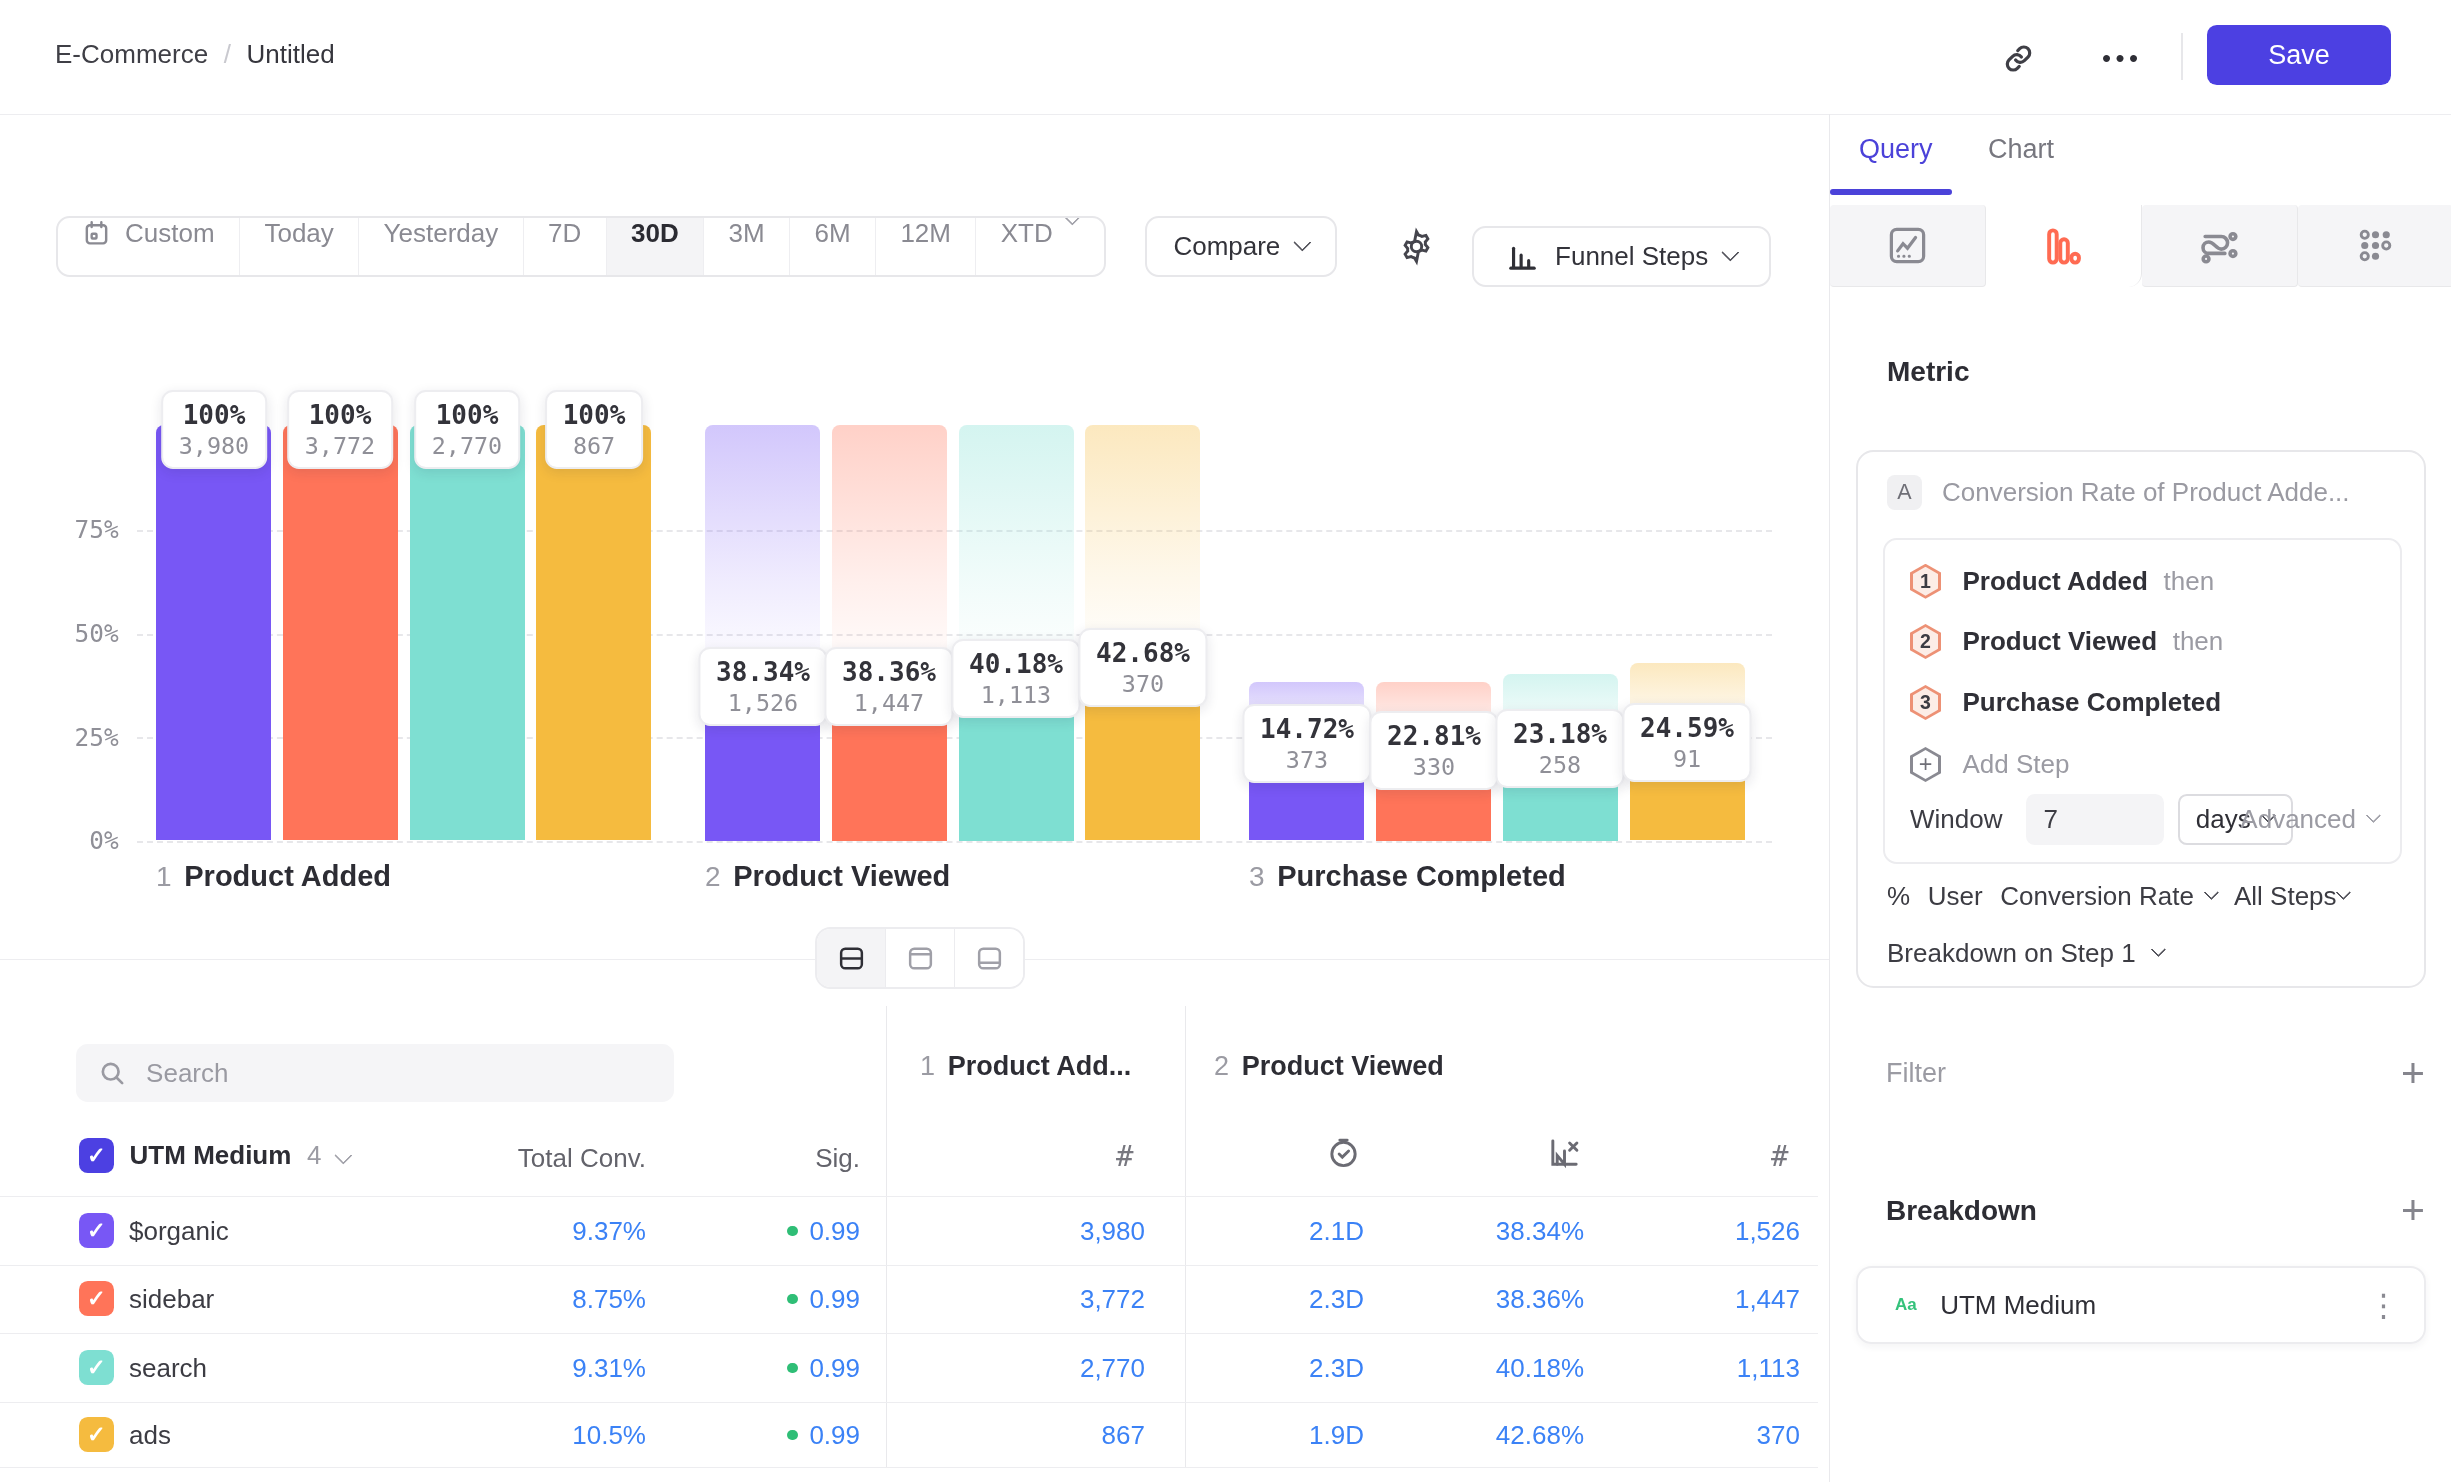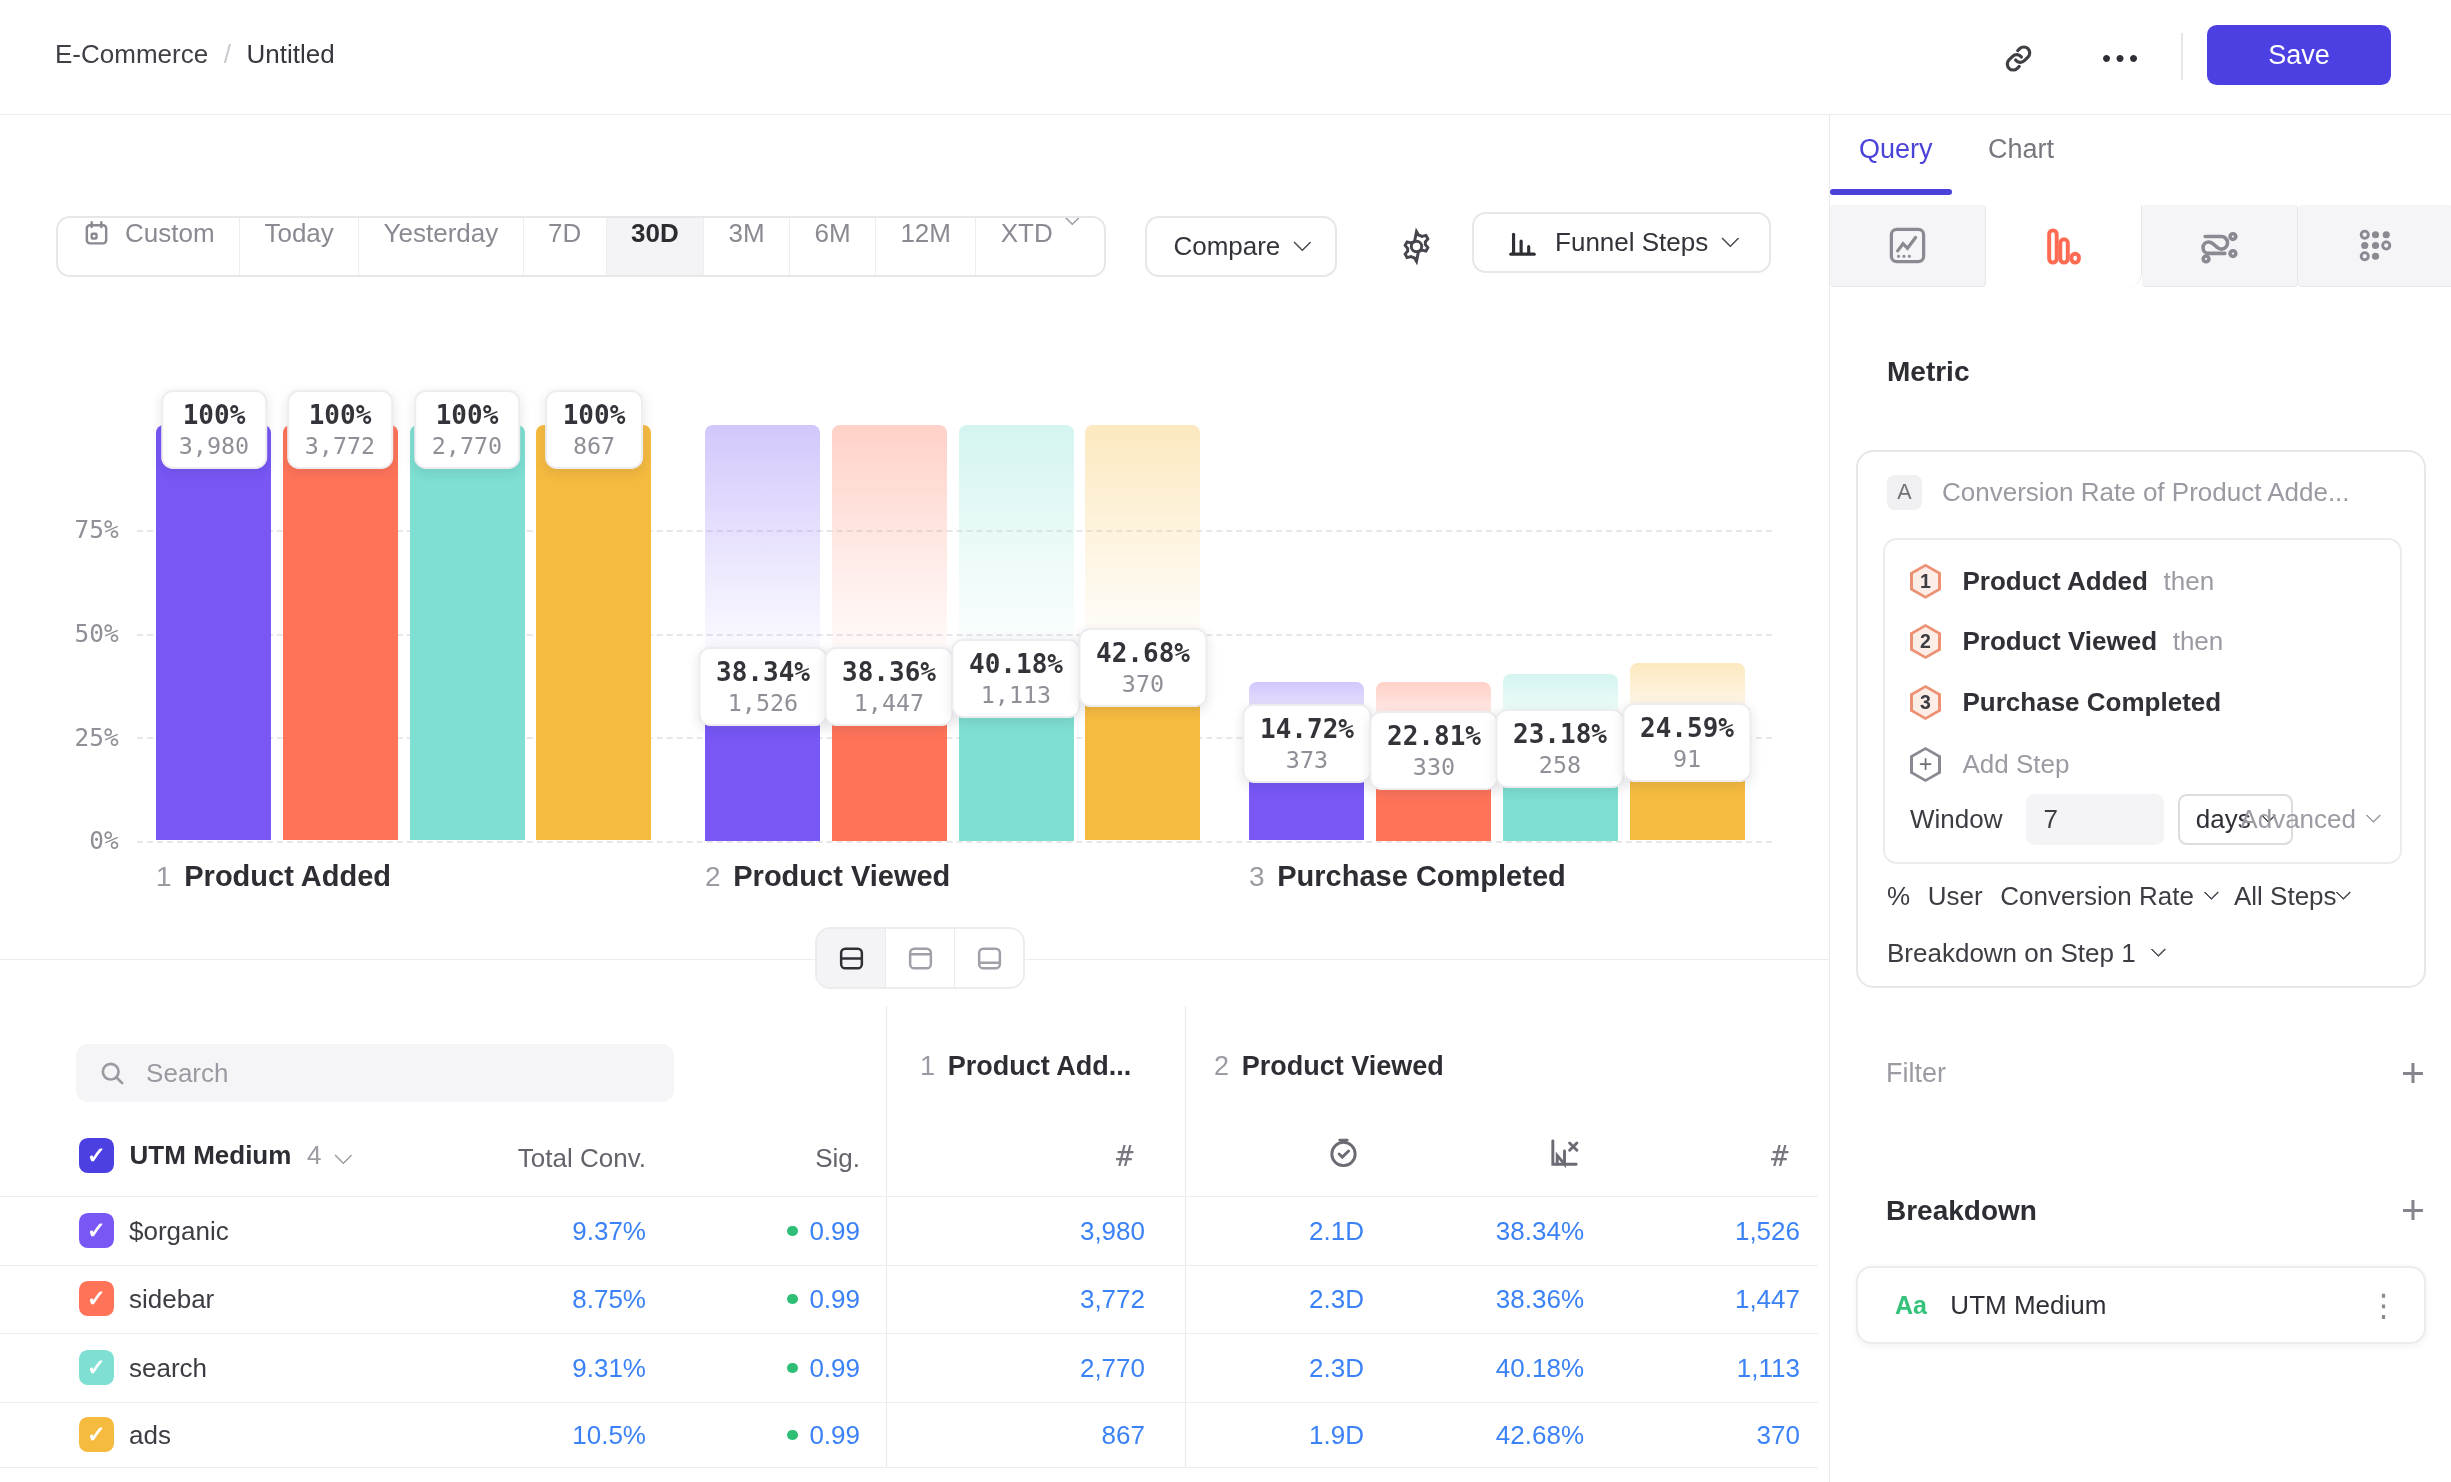--- a/index.html
+++ b/index.html
@@ -110,21 +110,21 @@
   .winput{width:138px;height:51px;background:#f4f4f6;border-radius:8.8px;border:none;outline:none;
           font-size:26px;color:#3c3c43;padding:0 0 0 17.6px;font-family:"Liberation Sans",sans-serif;box-sizing:border-box}
   .wdays{width:115px;height:51px;border:2px solid #dcdce0;border-radius:8.8px;margin-left:13.7px;display:flex;
          align-items:center;justify-content:center;gap:12.7px;font-size:26px;color:#2f2f36;box-sizing:border-box;cursor:pointer}
   .wadv{position:absolute;right:21.5px;display:flex;align-items:center;gap:11.7px;font-size:26px;color:#9b9ba3;cursor:pointer}
   .mrow{position:absolute;left:29px;display:flex;align-items:center;gap:17.6px;font-size:26px;color:#3c3c43;white-space:nowrap}
   .prow{position:absolute;left:56px;right:27px;display:flex;align-items:center;justify-content:space-between}
   .plus{font-size:41px;font-weight:300;color:#85858d;cursor:pointer;line-height:39px}
   .bcard{position:absolute;left:26px;top:1152px;width:570px;height:78px;border:2px solid #ececef;border-radius:15.6px;
          box-shadow:0 2.9px 7.8px rgba(30,30,60,.05);box-sizing:border-box;display:flex;align-items:center}
-  .bcard .aa{font-size:25px;font-weight:700;margin-left:37px}
+  .bcard .aa{font-size:17px;font-weight:700;margin-left:37px}
   .bcard .nm{font-size:26px;font-weight:500;color:#2f2f36;margin-left:23.4px}
   .bcard .kebab{position:absolute;right:25px;font-size:31px;color:#8a8a92;cursor:pointer}
 </style>
 </head>
 <body>
 
 <div id="app">
 
   <div class="crumb">
     <span>E-Commerce</span>
@@ -185,21 +185,21 @@
   <div class="btn" style="left:1145px;top:216px;width:192px">
     <span>Compare</span>
     <span class="chv" style="color:#55555d"></span>
   </div>
   <div class="iconbtn" style="left:1389px;top:219px;width:55px;height:55px">
     <svg width="39" height="39" viewBox="0 0 24 24" fill="none" stroke="#45454d" stroke-width="1.8">
       <circle cx="12" cy="12" r="3.2"></circle>
       <path d="M12 2.8l1.2 2.1a7.2 7.2 0 0 1 2.2.9l2.4-.6 1.2 2.1-1.6 1.9c.1.5.1 1.1 0 1.6l1.6 1.9-1.2 2.1-2.4-.6a7.2 7.2 0 0 1-2.2.9L12 21.2l-1.2-2.1a7.2 7.2 0 0 1-2.2-.9l-2.4.6-1.2-2.1 1.6-1.9a6 6 0 0 1 0-1.6L5 11.3l1.2-2.1 2.4.6a7.2 7.2 0 0 1 2.2-.9z"></path>
     </svg>
   </div>
-  <div class="btn" style="left:1472px;top:212px;width:299px">
+  <div class="btn" style="left:1472px;top:226px;width:299px">
     <svg width="33" height="33" viewBox="0 0 24 24" fill="none" stroke="#2f2f36" stroke-width="2.3" stroke-linecap="round">
       <path d="M3.5 20.5h17"></path>
         <path d="M5.5 20V6"></path>
         <path d="M11 20v-9"></path>
         <path d="M16.5 20v-5"></path>
     </svg>
     <span>Funnel Steps</span>
     <span class="chv" style="color:#55555d"></span>
   </div>
 

